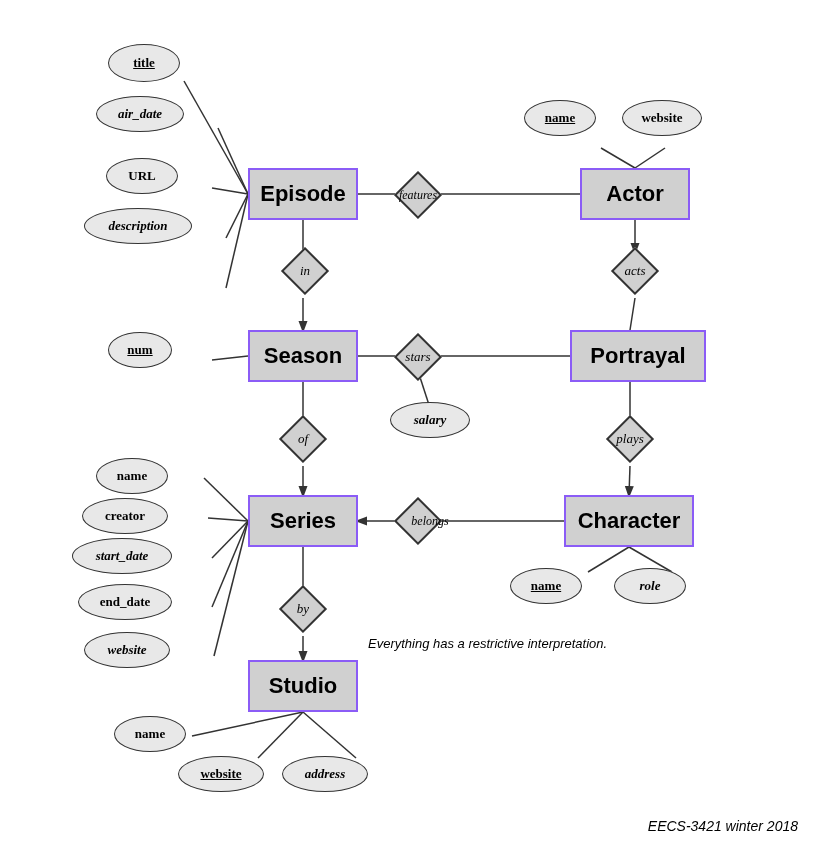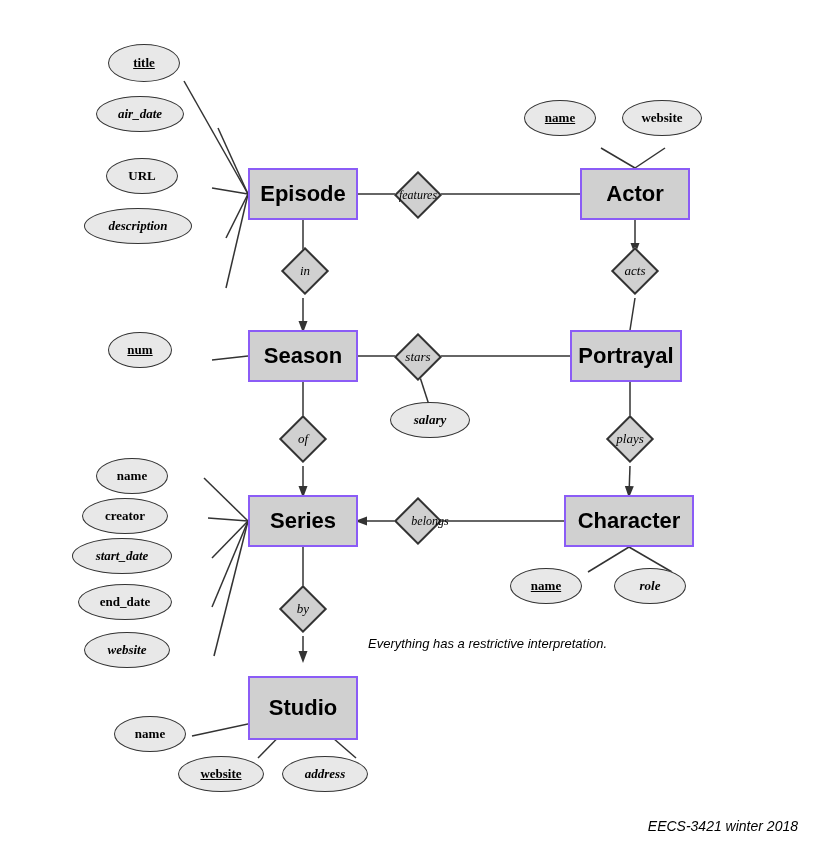--- a/index.html
+++ b/index.html
@@ -155,27 +155,27 @@
 
   <div class="entity" style="left:248px;top:168px;width:110px;height:52px;">
     <span>Episode</span>
   </div>
   <div class="entity" style="left:248px;top:330px;width:110px;height:52px;">
     <span>Season</span>
   </div>
   <div class="entity" style="left:248px;top:495px;width:110px;height:52px;">
     <span>Series</span>
   </div>
-  <div class="entity" style="left:248px;top:676px;width:110px;height:64px;">
+  <div class="entity" style="left:248px;top:660px;width:110px;height:52px;">
     <span>Studio</span>
   </div>
   <div class="entity" style="left:580px;top:168px;width:110px;height:52px;">
     <span>Actor</span>
   </div>
-  <div class="entity" style="left:570px;top:330px;width:112px;height:52px;">
+  <div class="entity" style="left:570px;top:330px;width:136px;height:52px;">
     <span>Portrayal</span>
   </div>
   <div class="entity" style="left:564px;top:495px;width:130px;height:52px;">
     <span>Character</span>
   </div>
 
   <div style="position:absolute;left:282px;top:248px;width:46px;height:46px;display:flex;align-items:center;justify-content:center;">
     <div class="diamond" style="width:34px;height:34px;"></div>
     <span class="diamond-label">in</span>
   </div>

